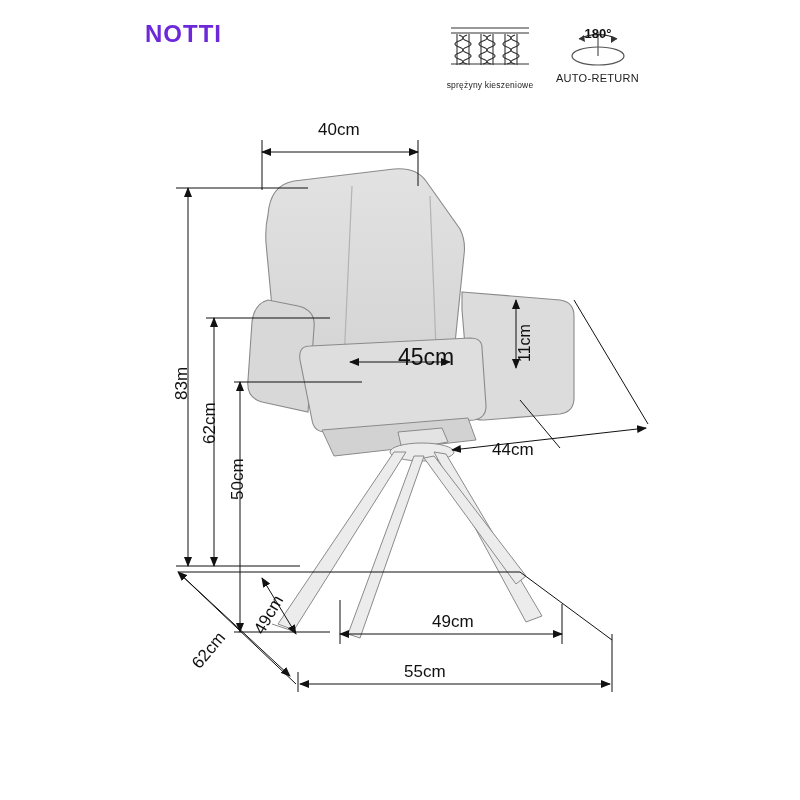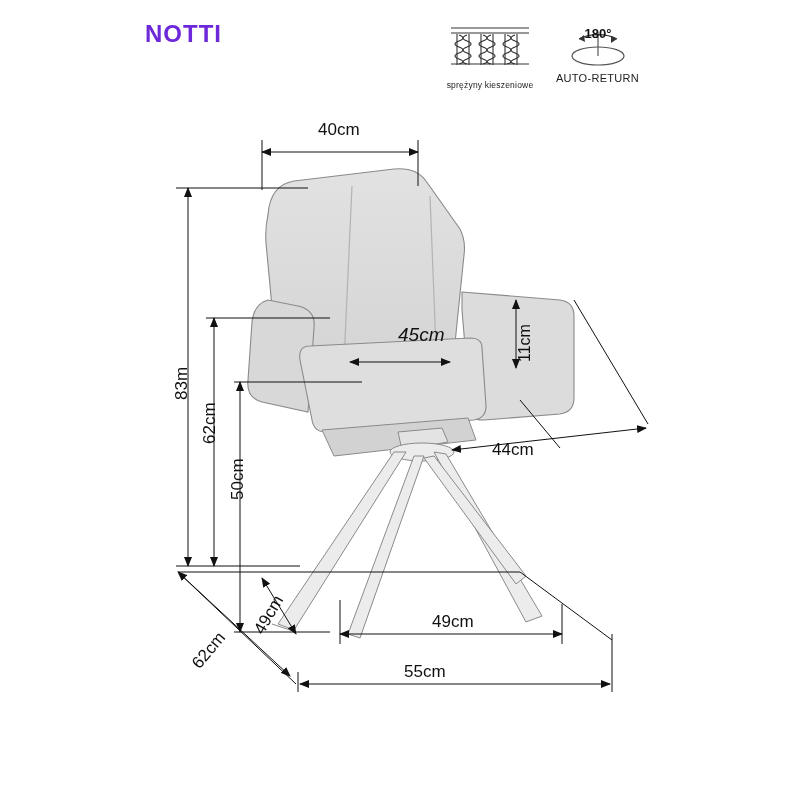--- a/index.html
+++ b/index.html
@@ -211,21 +211,21 @@
       <line x1="298" y1="672" x2="298" y2="692"></line>
       <line x1="612" y1="634" x2="612" y2="692"></line>
 
       <line x1="178" y1="572" x2="520" y2="572" stroke="#111" stroke-width="1"></line>
       <line x1="178" y1="572" x2="296" y2="684"></line>
       <line x1="520" y1="572" x2="612" y2="640"></line>
     </g>
   </svg>
 
   <div class="dim" style="left:318px;top:120px;font-size:17px;">40cm</div>
-  <div class="dim" style="left:398px;top:324px;font-size:19px;font-style:italic;">45cm</div>
+  <div class="dim" style="left:398px;top:344px;font-size:23px;">45cm</div>
   <div class="dim vert" style="left:516px;top:362px;font-size:16px;transform:rotate(-90deg);">11cm</div>
   <div class="dim vert" style="left:172px;top:400px;font-size:17px;transform:rotate(-90deg);">83m</div>
   <div class="dim vert" style="left:200px;top:444px;font-size:17px;transform:rotate(-90deg);">62cm</div>
   <div class="dim vert" style="left:228px;top:500px;font-size:17px;transform:rotate(-90deg);">50cm</div>
   <div class="dim" style="left:492px;top:440px;font-size:17px;">44cm</div>
   <div class="dim vert" style="left:250px;top:628px;font-size:17px;transform:rotate(-60deg);">49cm</div>
   <div class="dim vert" style="left:188px;top:660px;font-size:17px;transform:rotate(-50deg);">62cm</div>
   <div class="dim" style="left:432px;top:612px;font-size:17px;">49cm</div>
   <div class="dim" style="left:404px;top:662px;font-size:17px;">55cm</div>
 

